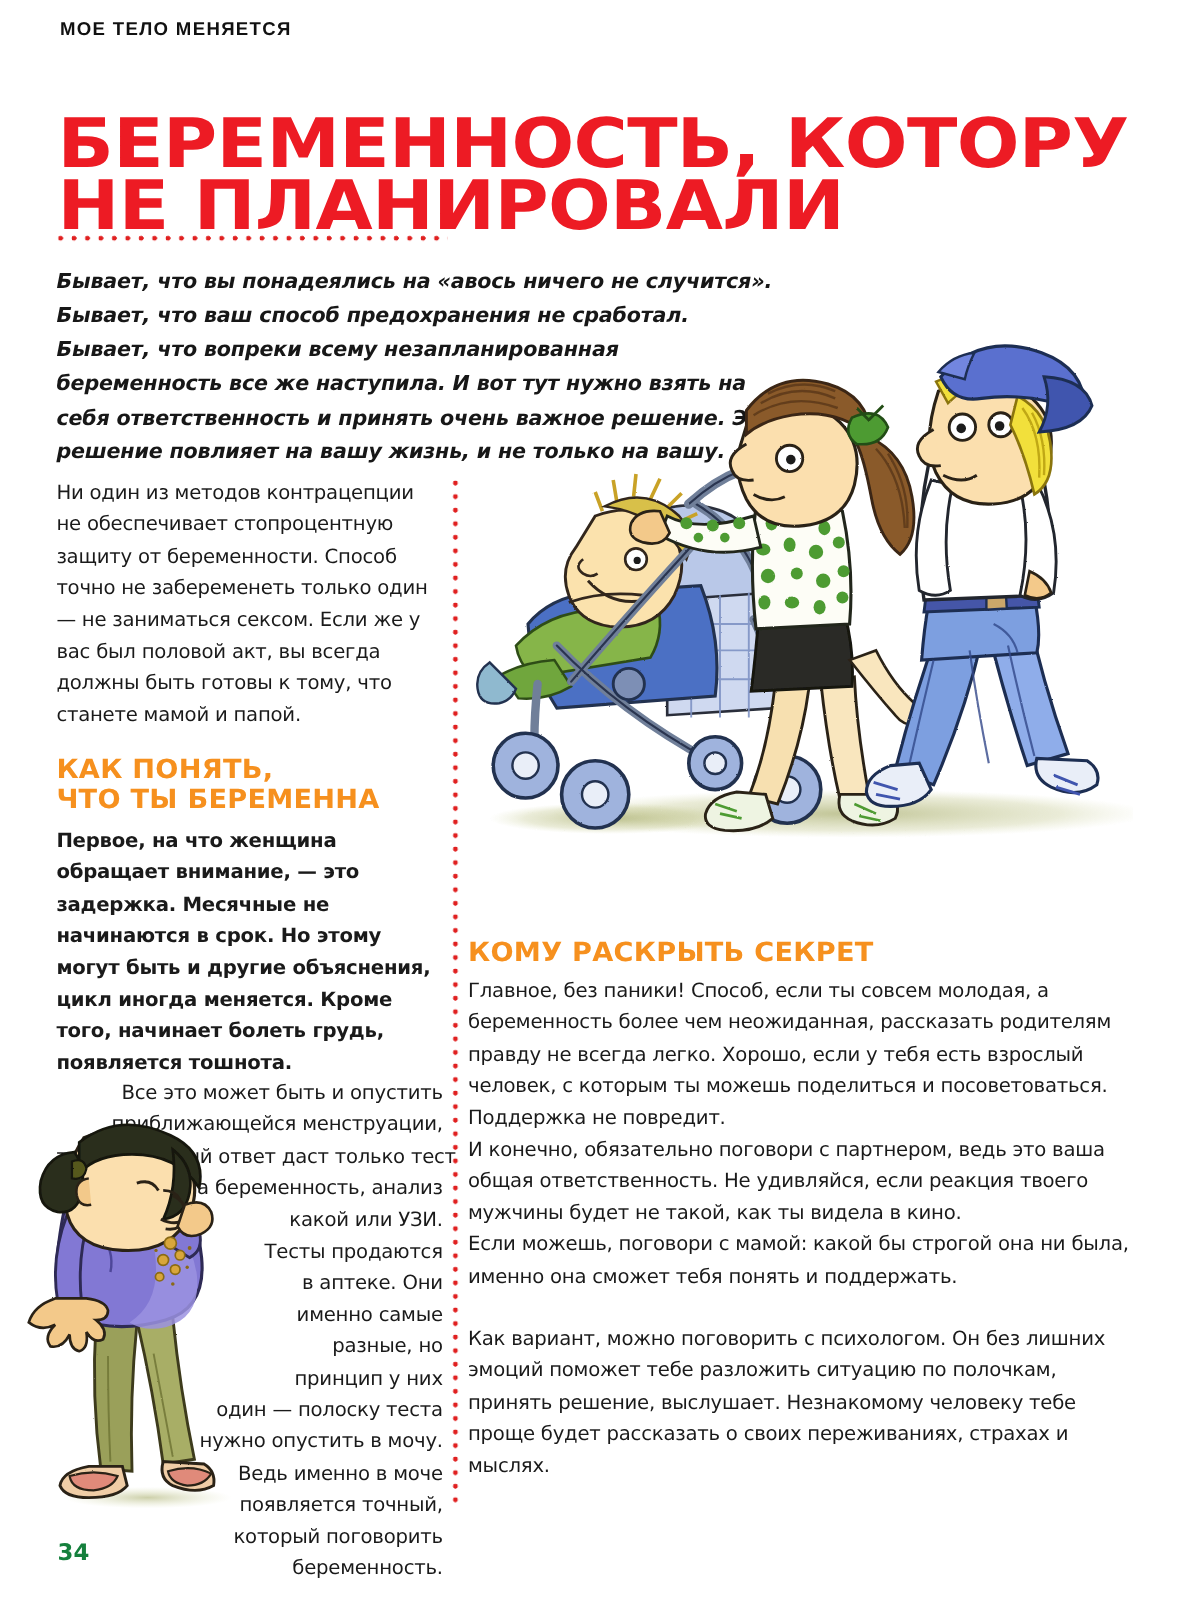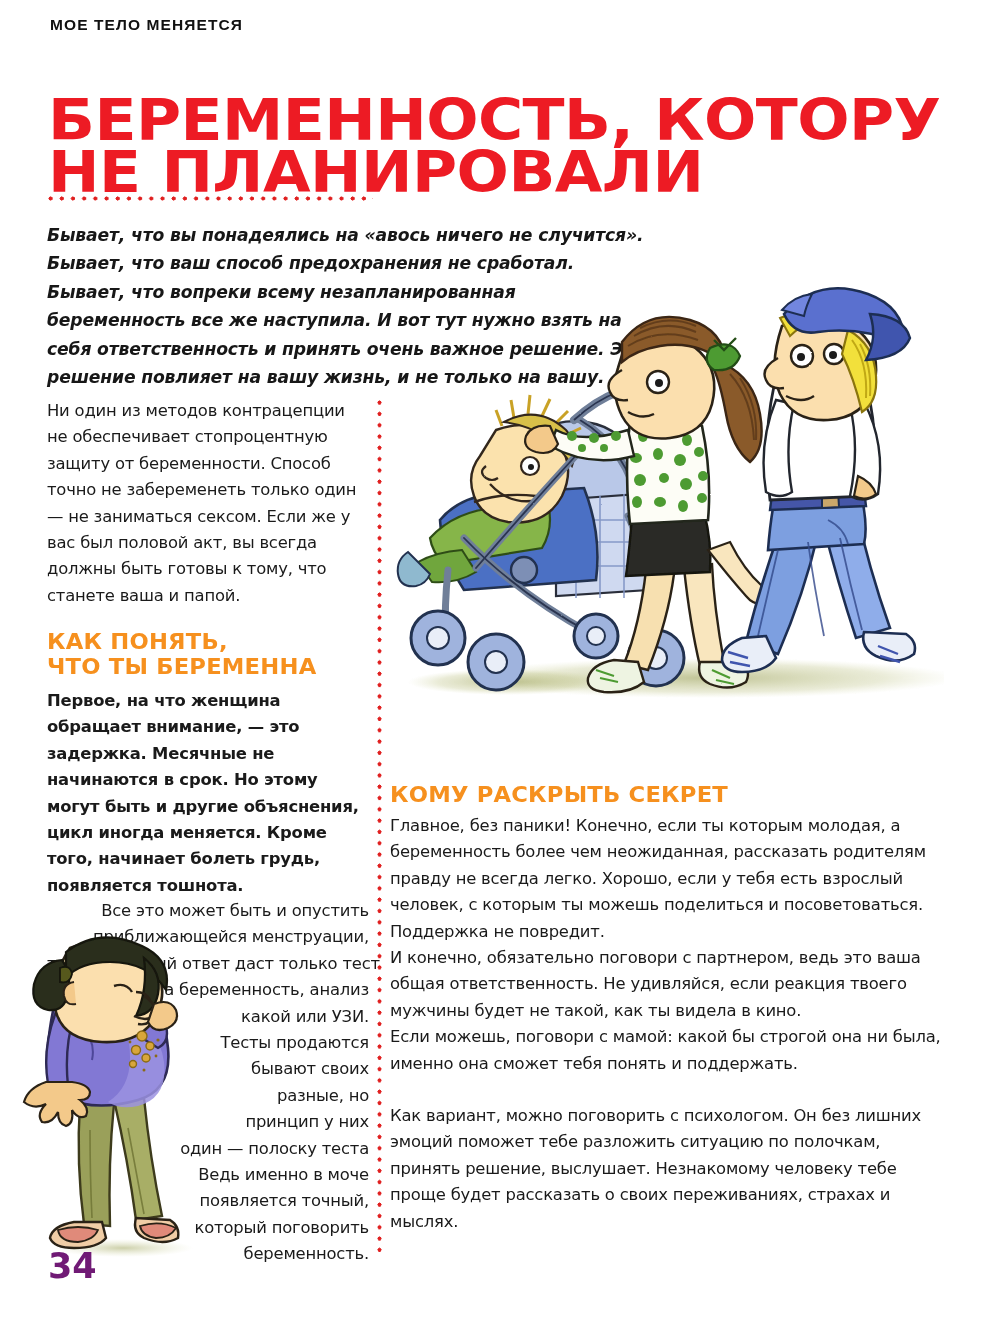--- a/index.html
+++ b/index.html
@@ -155,25 +155,25 @@
     width: 565px;
   }
   .col-right-body p { margin: 0; }
   .col-right-body p + p { margin-top: 0px; }
   .col-right-body .gap { height: 26px; }
 
   
   .page-number {
     position: absolute;
     left: 48px;
-    top: 1246px;
+    top: 1283px;
     font-family: "DejaVu Sans", sans-serif;
     font-weight: bold;
-    font-size: 35px;
-    color: #701a75;
+    font-size: 19px;
+    color: #15803d;
   }
 
   
   .illo { position: absolute; }
   #illo-family { left: 378px; top: 270px; width: 600px; height: 440px; }
   #illo-woman  { left: 18px;  top: 930px; width: 200px; height: 330px; }
 
   svg { display: block; overflow: visible; }
 </style>
 </head>
@@ -187,56 +187,58 @@
     <span class="tl">БЕРЕМЕННОСТЬ, КОТОРУЮ</span>
     <span class="tl">НЕ ПЛАНИРОВАЛИ</span>
   </h1>
 
   <div class="dot-rule-h"></div>
 
   <div class="lead">Бывает, что вы понадеялись на «авось ничего не случится». Бывает, что ваш способ предохранения не сработал. Бывает, что вопреки всему незапланированная беременность все же наступила. И вот тут нужно взять на себя ответственность и принять очень важное решение. Это решение повлияет на вашу жизнь, и не только на вашу.</div>
 
   <div class="dot-rule-v"></div>
 
-  <div class="col-left-1 body-text">Ни один из методов контрацепции не обеспечивает стопроцентную защиту от беременности. Способ точно не забеременеть только один — не заниматься сексом. Если же у вас был половой акт, вы всегда должны быть готовы к тому, что станете ваша и папой.</div>
+  <div class="col-left-1 body-text">Ни один из методов контрацепции не обеспечивает стопроцентную защиту от беременности. Способ точно не забеременеть только один — не заниматься сексом. Если же у вас был половой акт, вы всегда должны быть готовы к тому, что станете мамой и папой.</div>
 
   <div class="col-left-head">
     <div class="section-head">
       <span class="hl">КАК ПОНЯТЬ,</span>
       <span class="hl">ЧТО ТЫ БЕРЕМЕННА</span>
     </div>
   </div>
 
   <div class="col-left-2 body-text">Первое, на что женщина обращает внимание, — это задержка. Месячные не начинаются в срок. Но этому могут быть и другие объяснения, цикл иногда меняется. Кроме того, начинает болеть грудь, появляется тошнота.</div>
 
   <div class="col-left-wrap body-text">
     <span class="ln">Все это может быть и опустить</span>
     <span class="ln">приближающейся менструации,</span>
     <span class="ln">так что точный ответ даст только тест</span>
     <span class="ln">на беременность, анализ</span>
     <span class="ln">какой или УЗИ.</span>
     <span class="ln">Тесты продаются</span>
-    <span class="ln">бывают своих</span>
+    <span class="ln">в аптеке. Они</span>
+    <span class="ln">именно самые</span>
     <span class="ln">разные, но</span>
     <span class="ln">принцип у них</span>
     <span class="ln">один — полоску теста</span>
+    <span class="ln">нужно опустить в мочу.</span>
     <span class="ln">Ведь именно в моче</span>
     <span class="ln">появляется точный,</span>
     <span class="ln">который поговорить</span>
     <span class="ln">беременность.</span>
   </div>
 
   <div class="col-right-head">
     <div class="section-head">
       <span class="hl">КОМУ РАСКРЫТЬ СЕКРЕТ</span>
     </div>
   </div>
 
   <div class="col-right-body body-text">
-    <p>Главное, без паники! Конечно, если ты которым молодая, а беременность более чем неожиданная, рассказать родителям правду не всегда легко. Хорошо, если у тебя есть взрослый человек, с которым ты можешь поделиться и посоветоваться. Поддержка не повредит.</p>
+    <p>Главное, без паники! Способ, если ты совсем молодая, а беременность более чем неожиданная, рассказать родителям правду не всегда легко. Хорошо, если у тебя есть взрослый человек, с которым ты можешь поделиться и посоветоваться. Поддержка не повредит.</p>
     <p>И конечно, обязательно поговори с партнером, ведь это ваша общая ответственность. Не удивляйся, если реакция твоего мужчины будет не такой, как ты видела в кино.</p>
     <p>Если можешь, поговори с мамой: какой бы строгой она ни была, именно она сможет тебя понять и поддержать.</p>
     <div class="gap"></div>
     <p>Как вариант, можно поговорить с психологом. Он без лишних эмоций поможет тебе разложить ситуацию по полочкам, принять решение, выслушает. Незнакомому человеку тебе проще будет рассказать о своих переживаниях, страхах и мыслях.</p>
   </div>
 
   <div class="illo" id="illo-family">
     <svg viewBox="0 0 600 440" width="600" height="440" xmlns="http://www.w3.org/2000/svg">
       <defs>
         <filter id="rough" x="-20%" y="-20%" width="140%" height="140%">

